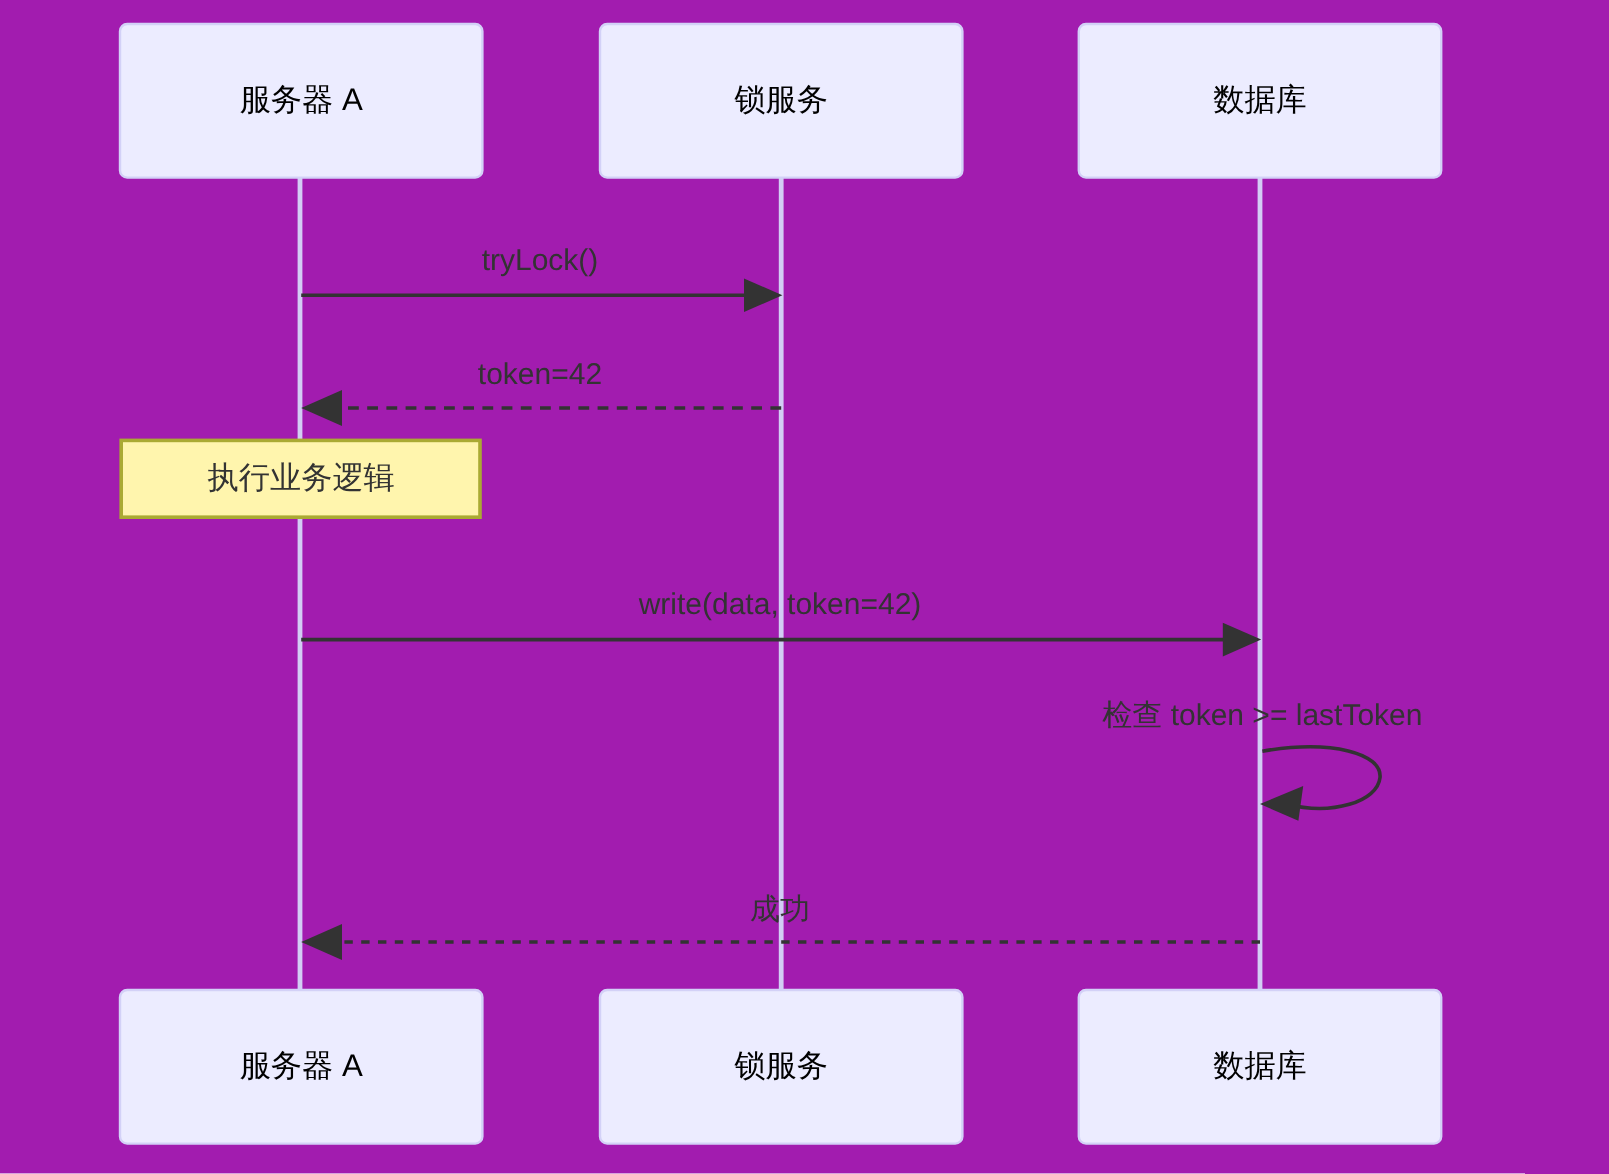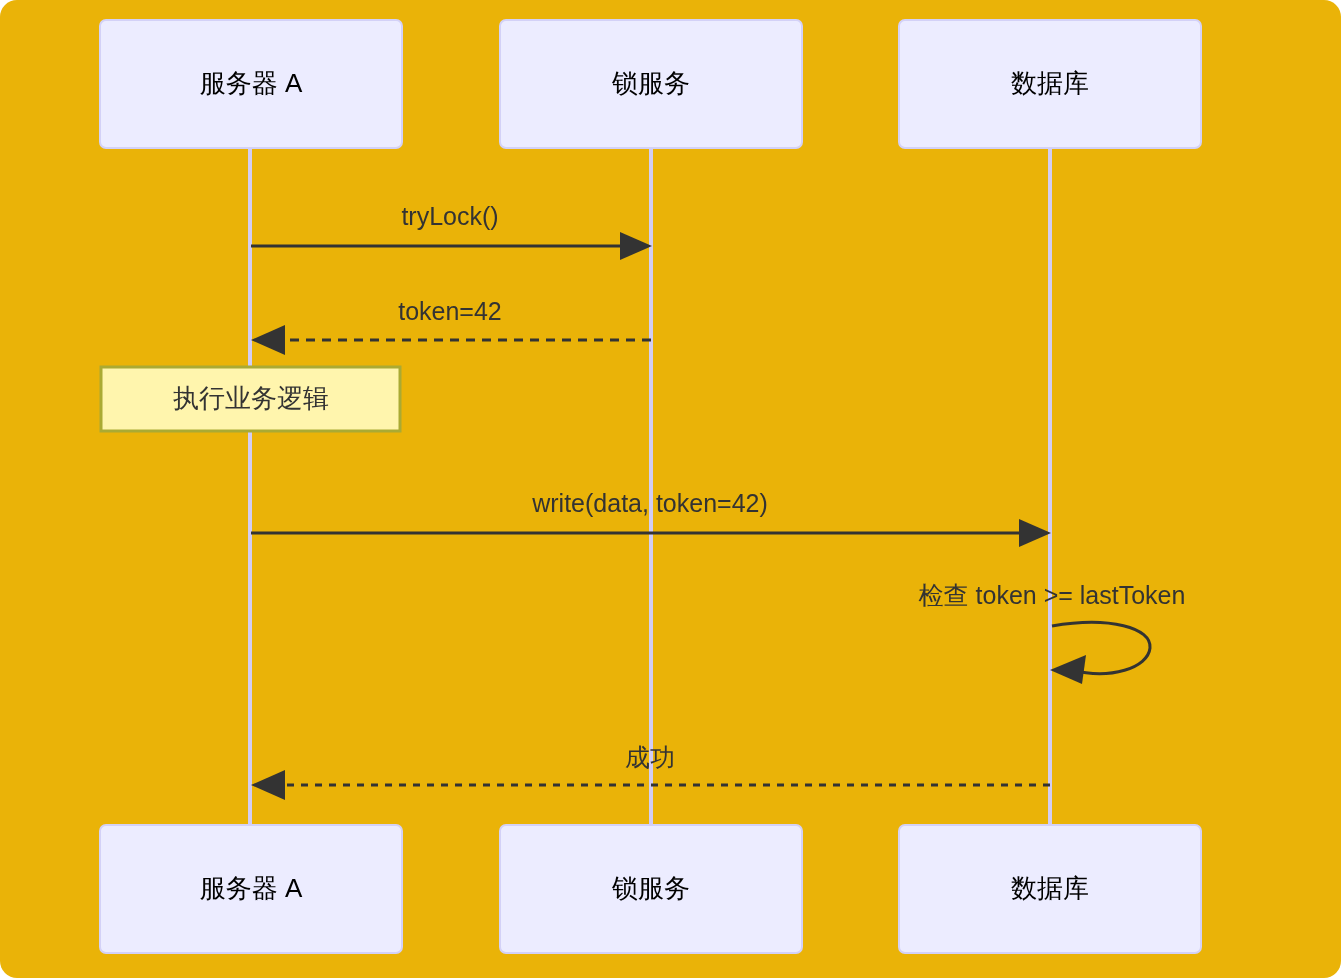--- a/index.html
+++ b/index.html
@@ -7,23 +7,22 @@
     padding: 0;
     background: #ffffff;
   }
   body {
     font-family: "Liberation Sans", "DejaVu Sans", sans-serif;
   }
   #diagram-root {
     position: relative;
     width: 1341px;
     height: 978px;
-    background: #eab308;
+    background: #a21caf;
     overflow: hidden;
-    border-radius: 17px;
   }
   #seq-svg {
     position: absolute;
     left: 0;
     top: 0;
     width: 1341px;
     height: 978px;
   }
   .actor-box-rect {
     fill: #ececff;

